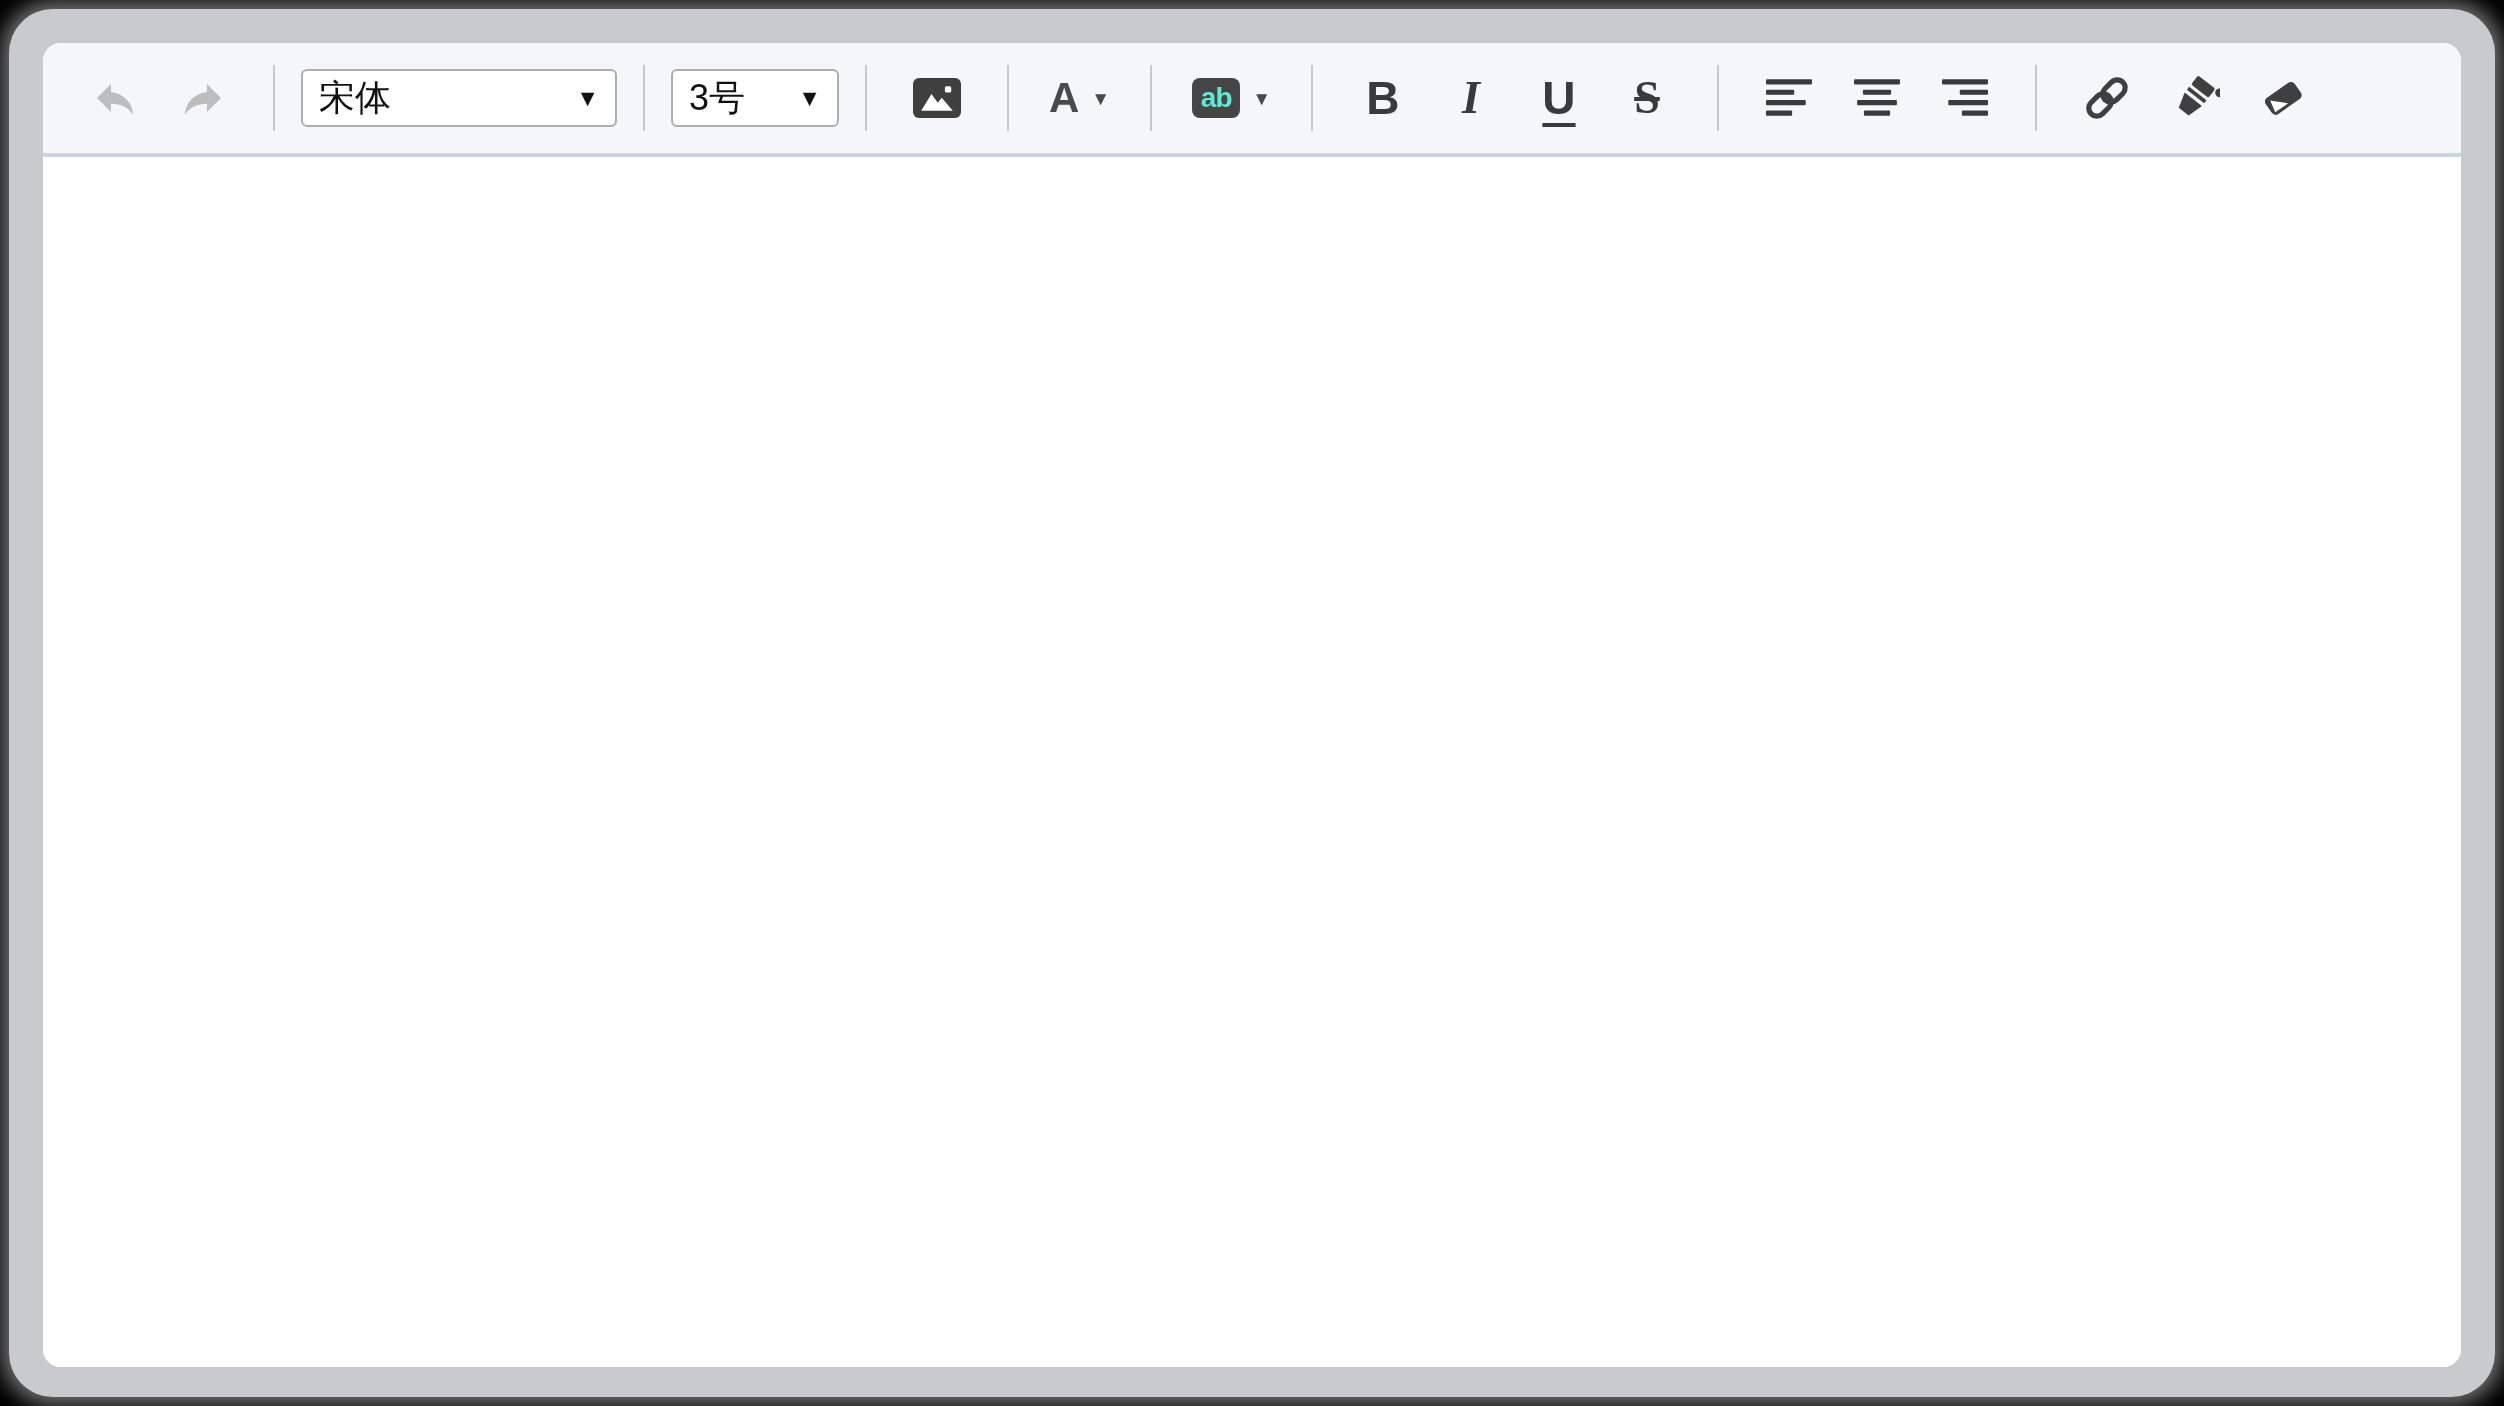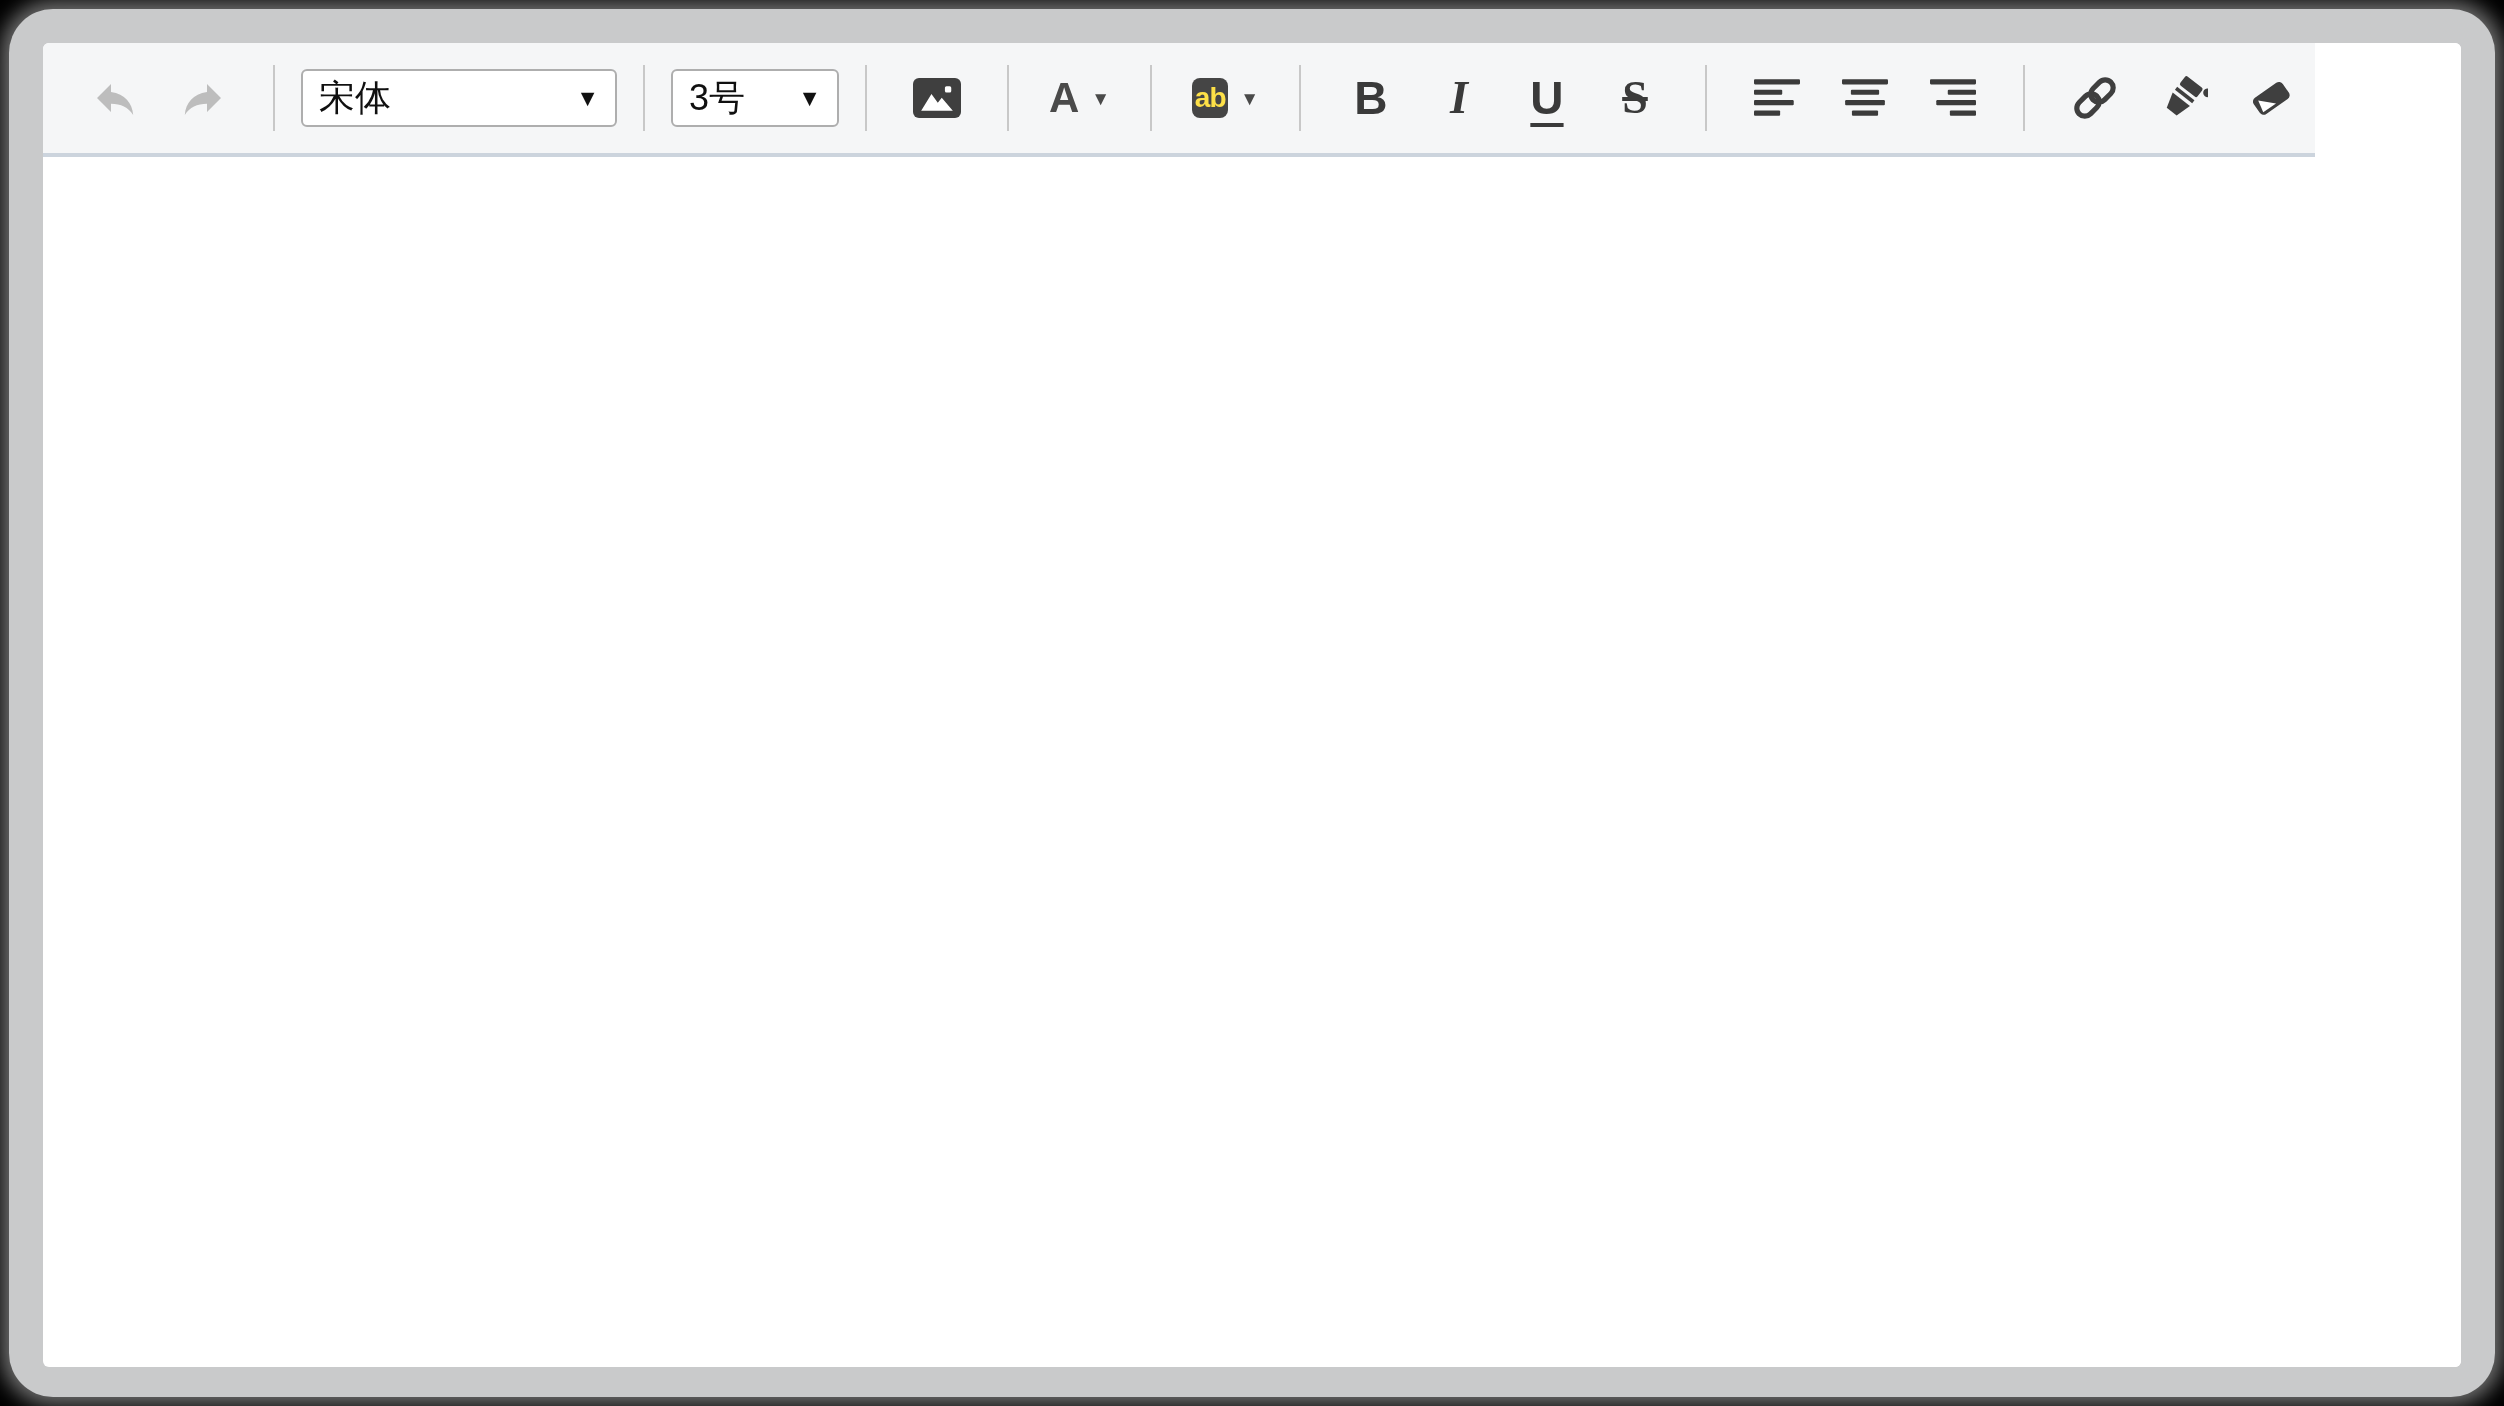--- a/index.html
+++ b/index.html
@@ -1,44 +1,44 @@
 <!DOCTYPE html>
 <html><head>
 <meta charset="utf-8">
 <style>
   html,body{margin:0;padding:0;background:#000;width:2504px;height:1406px;overflow:hidden;
             font-family:"Liberation Sans", sans-serif;}
   .stage{position:relative;width:2504px;height:1406px;background:#000;}
   .frame{position:absolute;left:9px;top:9px;right:9px;bottom:9px;border-radius:44px;
          background:#c9cacb;box-shadow:0 0 20px 8px rgba(205,205,205,.55);}
-  .inner{position:absolute;left:34px;top:34px;right:34px;bottom:30px;border-radius:6px;
-         background:#fff;overflow:hidden;display:flex;}
+  .inner{position:absolute;left:34px;top:34px;right:34px;bottom:30px;border-radius:18px;
+         background:#fff;overflow:hidden;display:flex;flex-direction:column;}
   .toolbar{height:110px;flex:0 0 110px;background:#f5f6f7;border-bottom:4px solid #ccd4dd;
            display:flex;align-items:center;padding-left:28px;}
   .tbtn{background:transparent;border:none;outline:none;padding:0;margin:0 14px;
         height:80px;min-width:60px;display:flex;align-items:center;justify-content:center;
         cursor:pointer;}
   .sep{width:2px;height:66px;background:#c8c8c8;margin:0 26px;flex:0 0 2px;}
   .select{height:58px;background:#fff;border:2px solid #aeaeae;border-radius:6px;
           display:flex;align-items:center;box-sizing:border-box;padding:0 16px;
           cursor:pointer;}
   .select.font{width:316px;}
   .select.size{width:168px;}
   .sel-text{font-size:36px;color:#101010;line-height:1;}
   .sel-arrow{margin-left:auto;font-size:23px;color:#111;line-height:1;padding-left:10px;}
   .letter{font-size:46px;color:#3a3a3a;line-height:1;}
   .letter.b{font-weight:900;}
   .letter.i{font-family:"Liberation Serif",serif;font-style:italic;font-weight:700;}
   .letter.u{font-weight:700;text-decoration:underline;text-decoration-thickness:4px;text-underline-offset:9px;}
   .letter.s{font-family:"Liberation Serif",serif;font-weight:700;text-decoration:line-through;text-decoration-thickness:4px;}
   .img-badge{width:48px;height:40px;background:#3f3f3f;border-radius:6px;
              display:flex;align-items:center;justify-content:center;}
-  .ab-badge{width:36px;height:40px;background:#454545;border-radius:8px;
+  .ab-badge{width:48px;height:40px;background:#454545;border-radius:8px;
             display:flex;align-items:center;justify-content:center;
-            color:#fde047;font-size:28px;font-weight:700;letter-spacing:-1px;}
+            color:#5eead4;font-size:28px;font-weight:700;letter-spacing:-1px;}
   .caret{font-size:19px;color:#4a4a4a;margin-left:12px;line-height:1;}
   .acolor{font-size:42px;font-weight:600;color:#4a4a4a;line-height:1;}
   .content{flex:1;background:#fff;cursor:text;font-size:36px;color:#222;padding:20px 28px;box-sizing:border-box;}
   svg{display:block;}
 </style>
 </head>
 <body>
 
 <div class="stage">
   <div class="frame">

